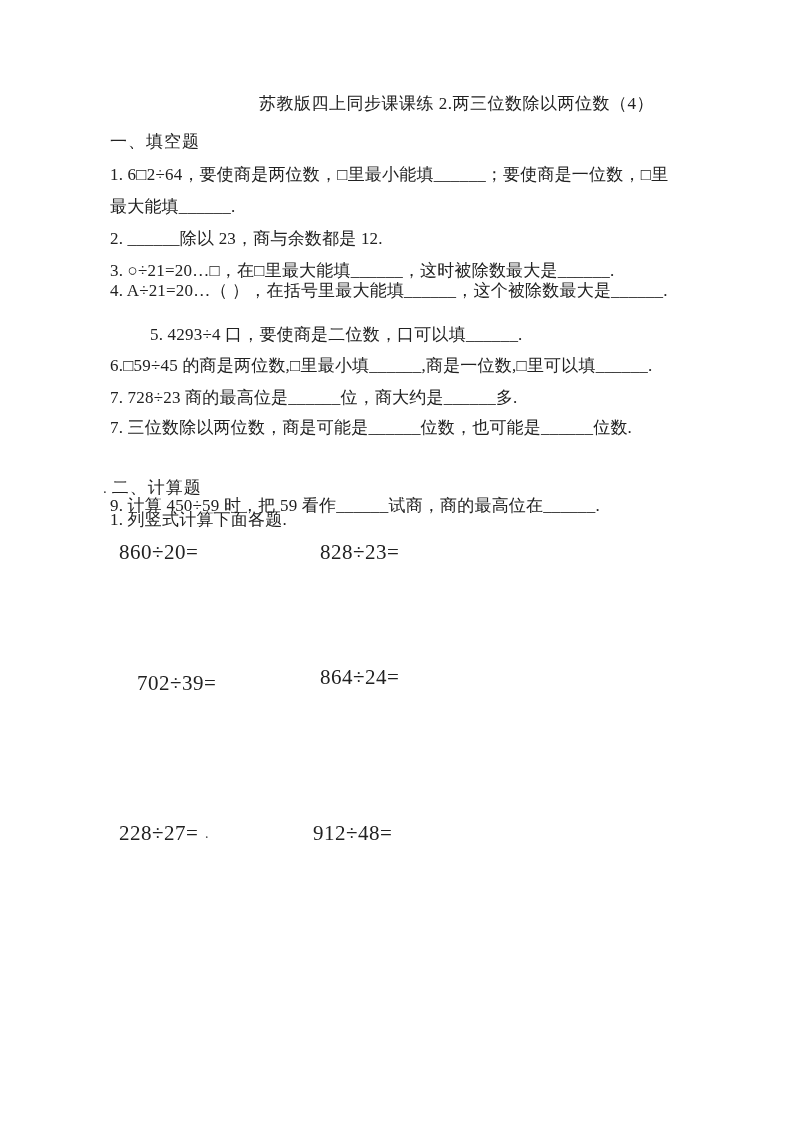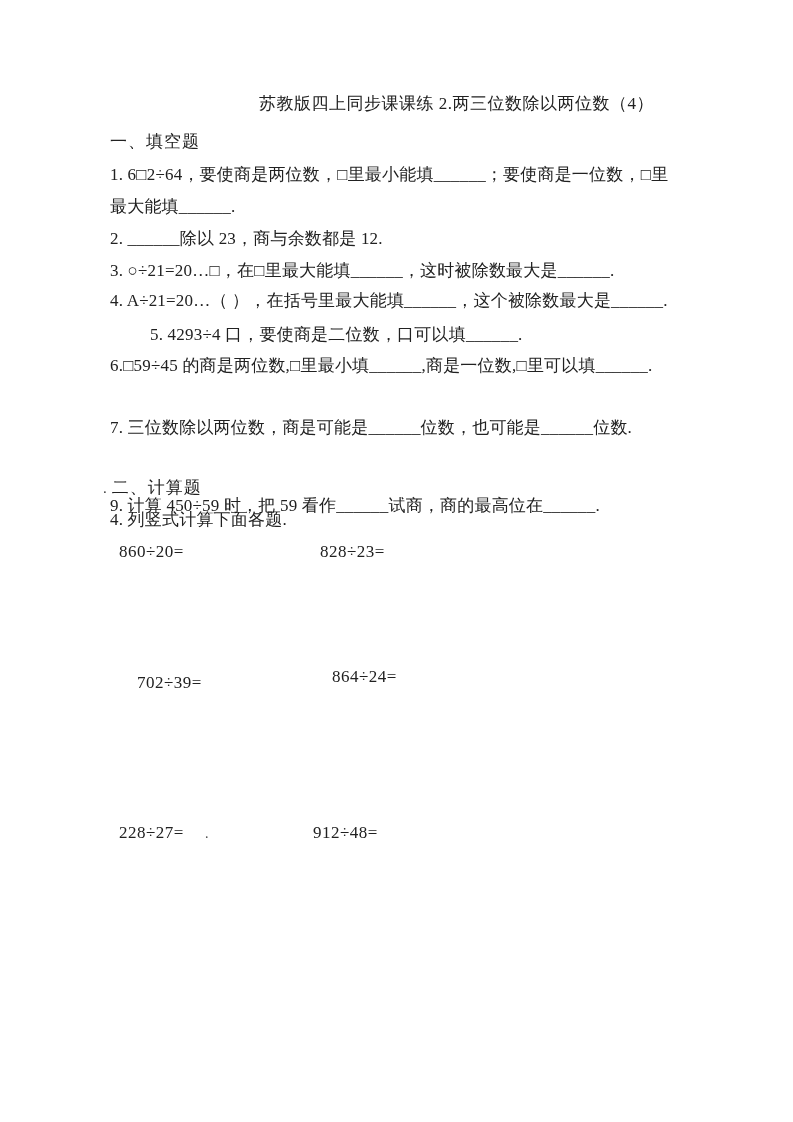--- a/index.html
+++ b/index.html
@@ -40,21 +40,21 @@
   .heading-line {
     letter-spacing: 1px;
   }
   .lead-dot {
     font-size: 15px;
     margin-right: 4px;
     color: #3a3a3a;
   }
   .eq {
     position: absolute;
-    font-size: 17px;
+    font-size: 21px;
     line-height: 22px;
     white-space: nowrap;
     letter-spacing: 0.5px;
   }
   .eq-col1 { left: 119px; }
   .eq-col2 { left: 320px; }
   .eq-col2-r3 { left: 313px; }
   .stray-dot {
     position: absolute;
     left: 205px;
@@ -68,35 +68,36 @@
 <div class="page">
 
   <div class="doc-title">苏教版四上同步课课练 2.两三位数除以两位数（4）</div>
 
   <div class="line heading-line" style="top:131px;text-align:center;">一、填空题</div>
 
   <div class="line" style="top:164px;">1. 6□2÷64，要使商是两位数，□里最小能填______；要使商是一位数，□里</div>
   <div class="line" style="top:196px;">最大能填______.</div>
   <div class="line" style="top:228px;">2. ______除以 23，商与余数都是 12.</div>
   <div class="line" style="top:260px;">3. ○÷21=20…□，在□里最大能填______，这时被除数最大是______.</div>
-  <div class="line" style="top:290px;">4. A÷21=20…（ ），在括号里最大能填______，这个被除数最大是______.</div>
+  <div class="line" style="top:280px;">4. A÷21=20…（ ），在括号里最大能填______，这个被除数最大是______.</div>
   <div class="line" style="top:324px;margin-left:40px;">5. 4293÷4 口，要使商是二位数，口可以填______.</div>
   <div class="line" style="top:355px;text-align:right;">6.□59÷45 的商是两位数,□里最小填______,商是一位数,□里可以填______.</div>
+  <div class="line" style="top:387px;">7. 728÷23 商的最高位是______位，商大约是______多.</div>
   <div class="line" style="top:417px;">7. 三位数除以两位数，商是可能是______位数，也可能是______位数.</div>
   <div class="line" style="top:447px;margin-top:48px;">9. 计算 450÷59 时，把 59 看作______试商，商的最高位在______.</div>
 
   <div class="line heading-line" style="top:477px; left:103px;">
     <span class="lead-dot">.</span><span>二、计算题</span>
   </div>
 
-  <div class="line" style="top:509px;">4. 列竖式计算下面各题.</div>
+  <div class="line" style="top:509px;">1. 列竖式计算下面各题.</div>
 
   <div class="eq eq-col1" style="top:541px;">860÷20=</div>
   <div class="eq eq-col2" style="top:541px;">828÷23=</div>
 
   <div class="eq eq-col1" style="top:672px;margin-left:18px;">702÷39=</div>
-  <div class="eq eq-col2" style="top:666px;margin-left:12px;">864÷24=</div>
+  <div class="eq eq-col2" style="top:666px;">864÷24=</div>
 
   <div class="eq eq-col1" style="top:822px;">228÷27=</div>
   <div class="stray-dot" style="top:826px;">.</div>
   <div class="eq eq-col2-r3" style="top:822px;">912÷48=</div>
 
 </div>
 
 </body></html>

